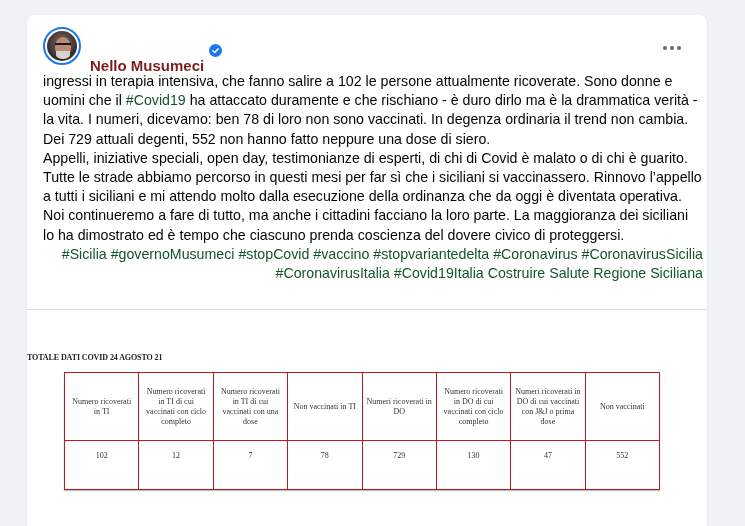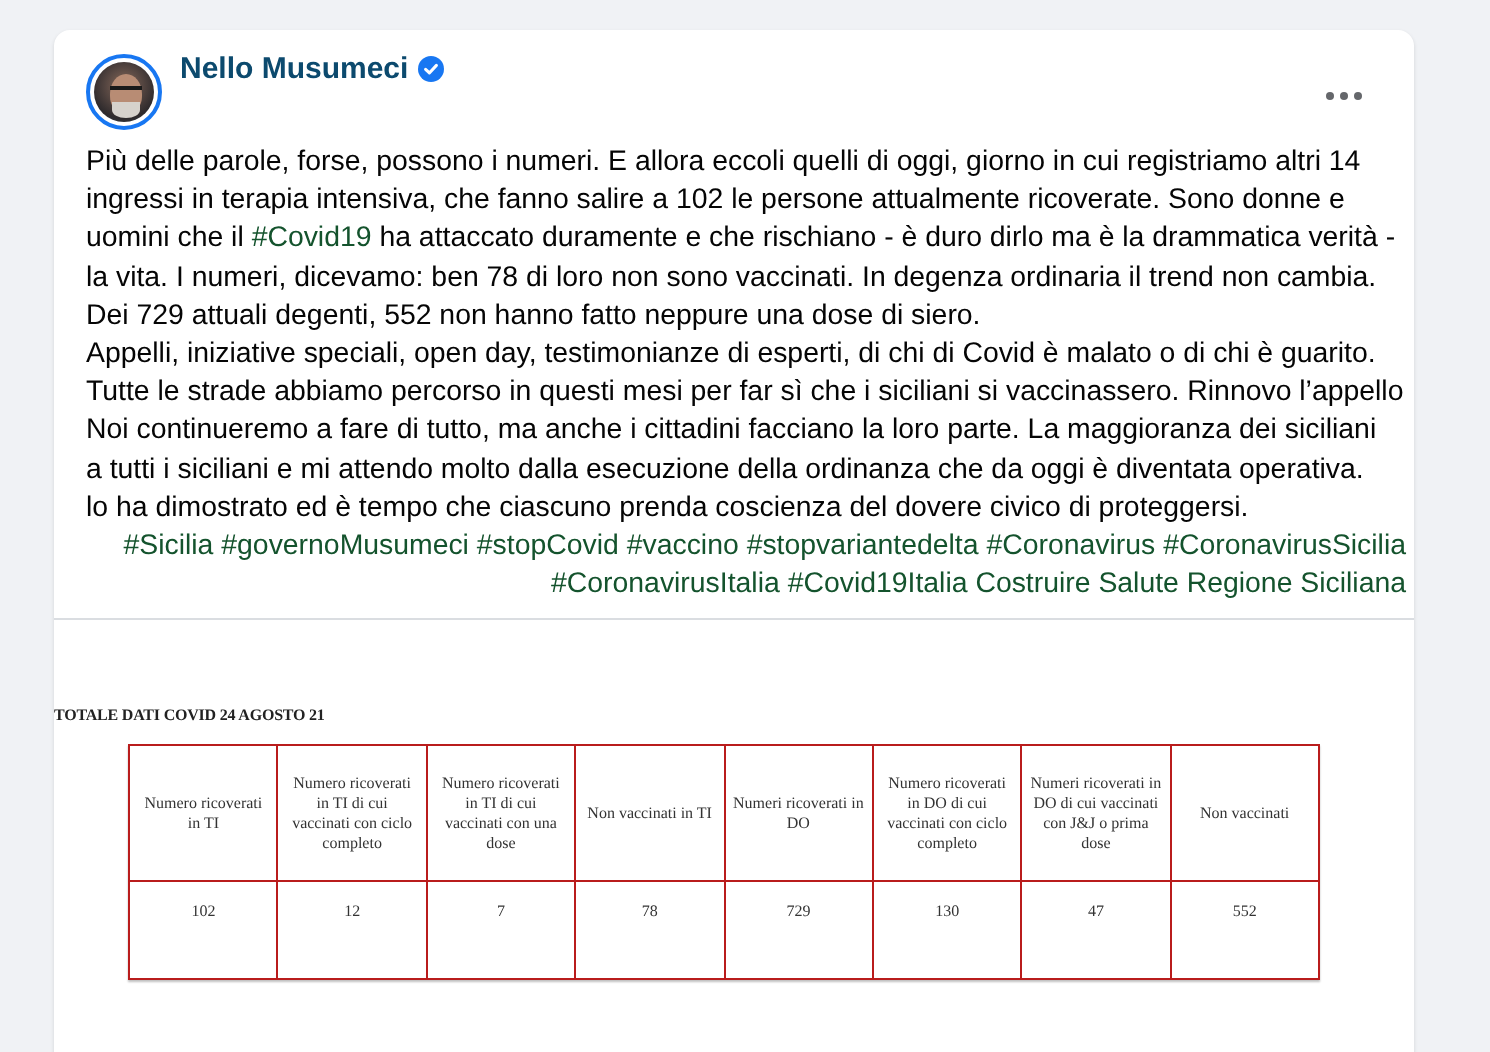--- a/index.html
+++ b/index.html
@@ -44,21 +44,21 @@
       position: absolute; left: 9px; top: 20px; width: 14px; height: 8px;
       border-radius: 0 0 50% 50%;
       background: #d6d2cc;
     }
     .author-row {
       position: absolute; left: 63px; top: 11px;
       display: flex; align-items: center; gap: 5px;
     }
     .author-name {
       font-family: "Liberation Sans", sans-serif;
-      font-size: 15px; font-weight: bold; color: #0c4a6e;
+      font-size: 15px; font-weight: bold; color: #7f1d1d; margin-top: 31px;
     }
     .verified-icon {
       width: 13px; height: 13px; border-radius: 50%;
       background: #1877f2; display: inline-flex; align-items: center; justify-content: center;
     }
     .more-button {
       position: absolute; right: 20px; top: 18px;
       width: 30px; height: 30px; border-radius: 50%;
       display: flex; align-items: center; justify-content: center; gap: 3px;
       cursor: pointer;
@@ -130,29 +130,28 @@
     </div>
     <div class="more-button">
       <span class="dot"></span>
       <span class="dot"></span>
       <span class="dot"></span>
     </div>
   </div>
 
   <div class="post-body">
     <div id="body-lines">
-        <p><span>Più delle parole, forse, possono i numeri. E allora eccoli quelli di oggi, giorno in cui registriamo altri 14</span></p>
         <p><span>ingressi in terapia intensiva, che fanno salire a 102 le persone attualmente ricoverate. Sono donne e</span></p>
         <p><span>uomini che il </span><span class="hashtag">#Covid19</span><span> ha attaccato duramente e che rischiano - è duro dirlo ma è la drammatica verità -</span></p>
         <p><span>la vita. I numeri, dicevamo: ben 78 di loro non sono vaccinati. In degenza ordinaria il trend non cambia.</span></p>
         <p><span>Dei 729 attuali degenti, 552 non hanno fatto neppure una dose di siero.</span></p>
         <p><span>Appelli, iniziative speciali, open day, testimonianze di esperti, di chi di Covid è malato o di chi è guarito.</span></p>
         <p><span>Tutte le strade abbiamo percorso in questi mesi per far sì che i siciliani si vaccinassero. Rinnovo l’appello</span></p>
+        <p><span>a tutti i siciliani e mi attendo molto dalla esecuzione della ordinanza che da oggi è diventata operativa.</span></p>
         <p><span>Noi continueremo a fare di tutto, ma anche i cittadini facciano la loro parte. La maggioranza dei siciliani</span></p>
-        <p><span>a tutti i siciliani e mi attendo molto dalla esecuzione della ordinanza che da oggi è diventata operativa.</span></p>
         <p><span>lo ha dimostrato ed è tempo che ciascuno prenda coscienza del dovere civico di proteggersi.</span></p>
       </div>
     <div id="hashtag-lines" class="hashtags">
         <p><span class="hashtag">#Sicilia</span> <span class="hashtag">#governoMusumeci</span> <span class="hashtag">#stopCovid</span> <span class="hashtag">#vaccino</span> <span class="hashtag">#stopvariantedelta</span> <span class="hashtag">#Coronavirus</span> <span class="hashtag">#CoronavirusSicilia</span></p>
         <p><span class="hashtag">#CoronavirusItalia</span> <span class="hashtag">#Covid19Italia</span> <span class="hashtag">Costruire Salute Regione Siciliana</span></p>
       </div>
   </div>
 
   <div class="divider"></div>
 

